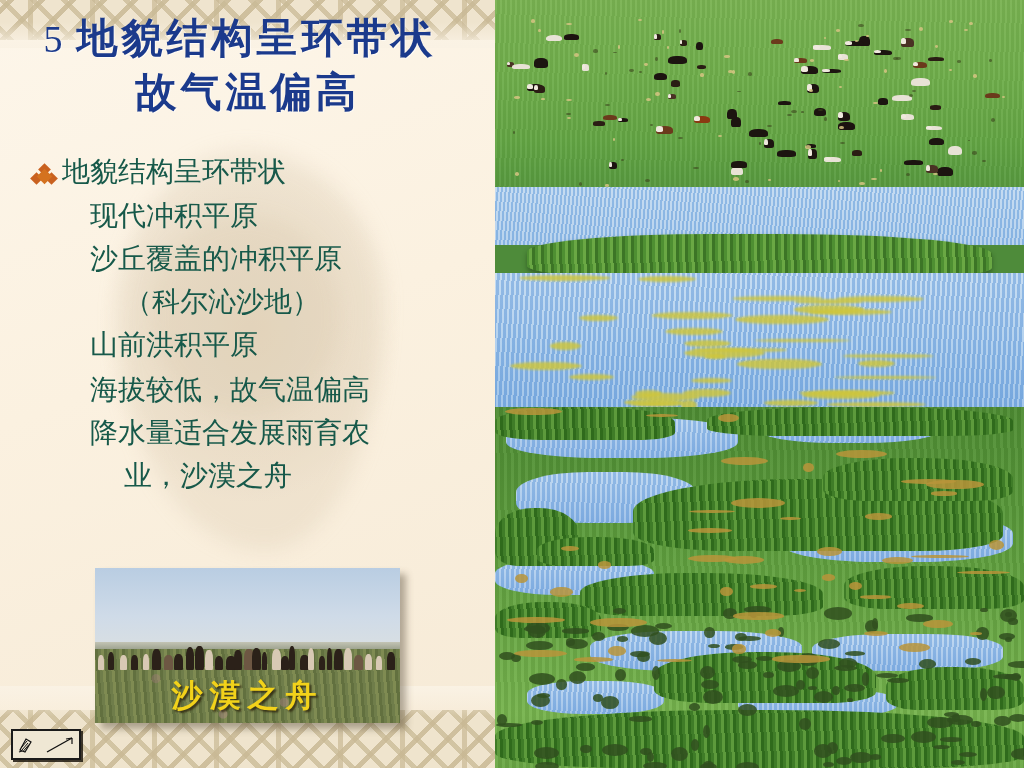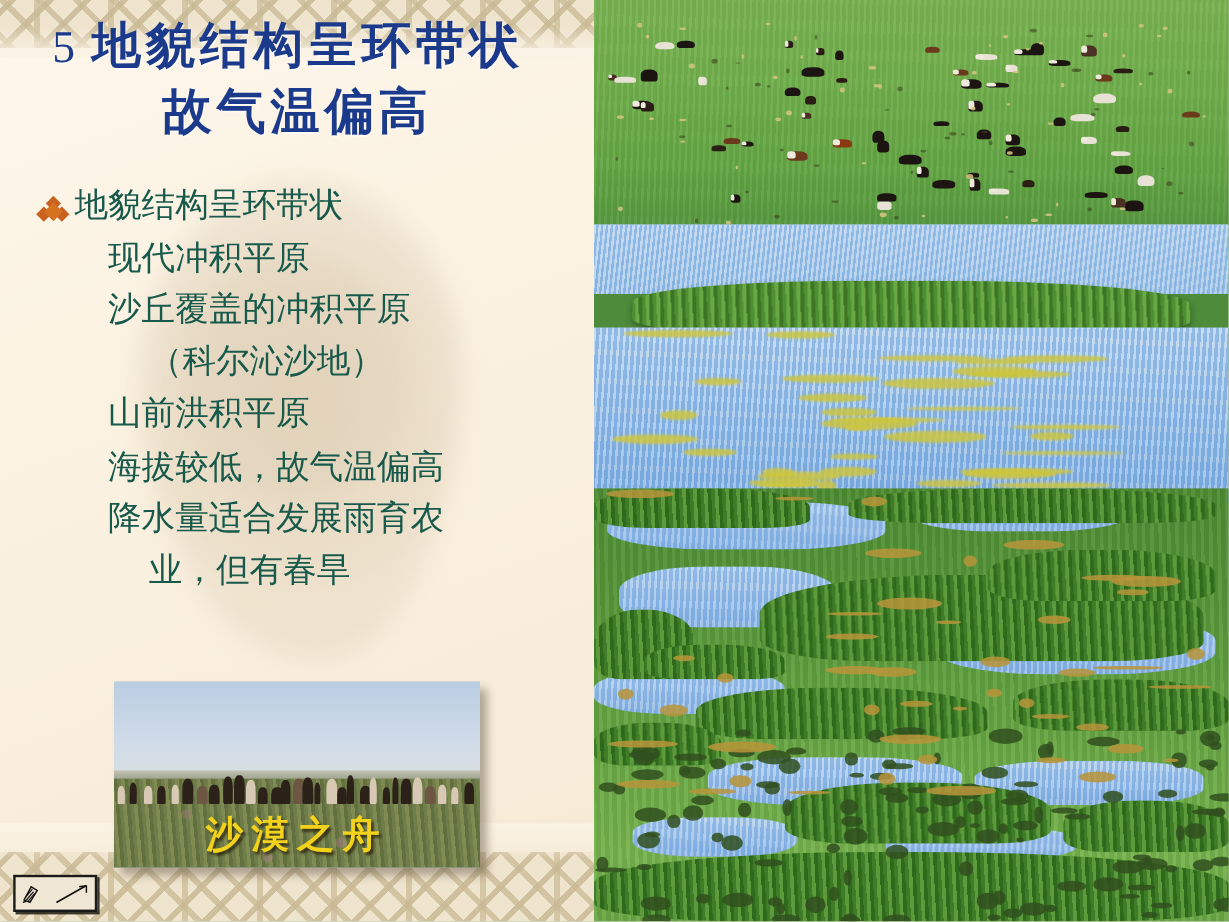--- a/index.html
+++ b/index.html
@@ -234,21 +234,21 @@
         </div>
         <div class="lvl2">现代冲积平原</div>
         <div class="lvl2">沙丘覆盖的冲积平原</div>
         <div class="lvl3">（科尔沁沙地）</div>
         <div class="lvl2">山前洪积平原</div>
       </div>
 
       <div class="bullet-group">
         <div class="lvl2">海拔较低，故气温偏高</div>
         <div class="lvl2">降水量适合发展雨育农</div>
-        <div class="lvl3">业，但有春旱</div>
+        <div class="lvl3">业，沙漠之舟</div>
       </div>
 
     </div>
 
     <div id="inset-photo">
       <div id="inset-sky"></div>
       <div id="inset-horizon"></div>
       <div id="inset-ground"></div>
       <div class="camel-row" id="camel-row">
           <div class="camel lt" style="left: 1%; width: 5.95655px; height: 15.5298px;"></div>

